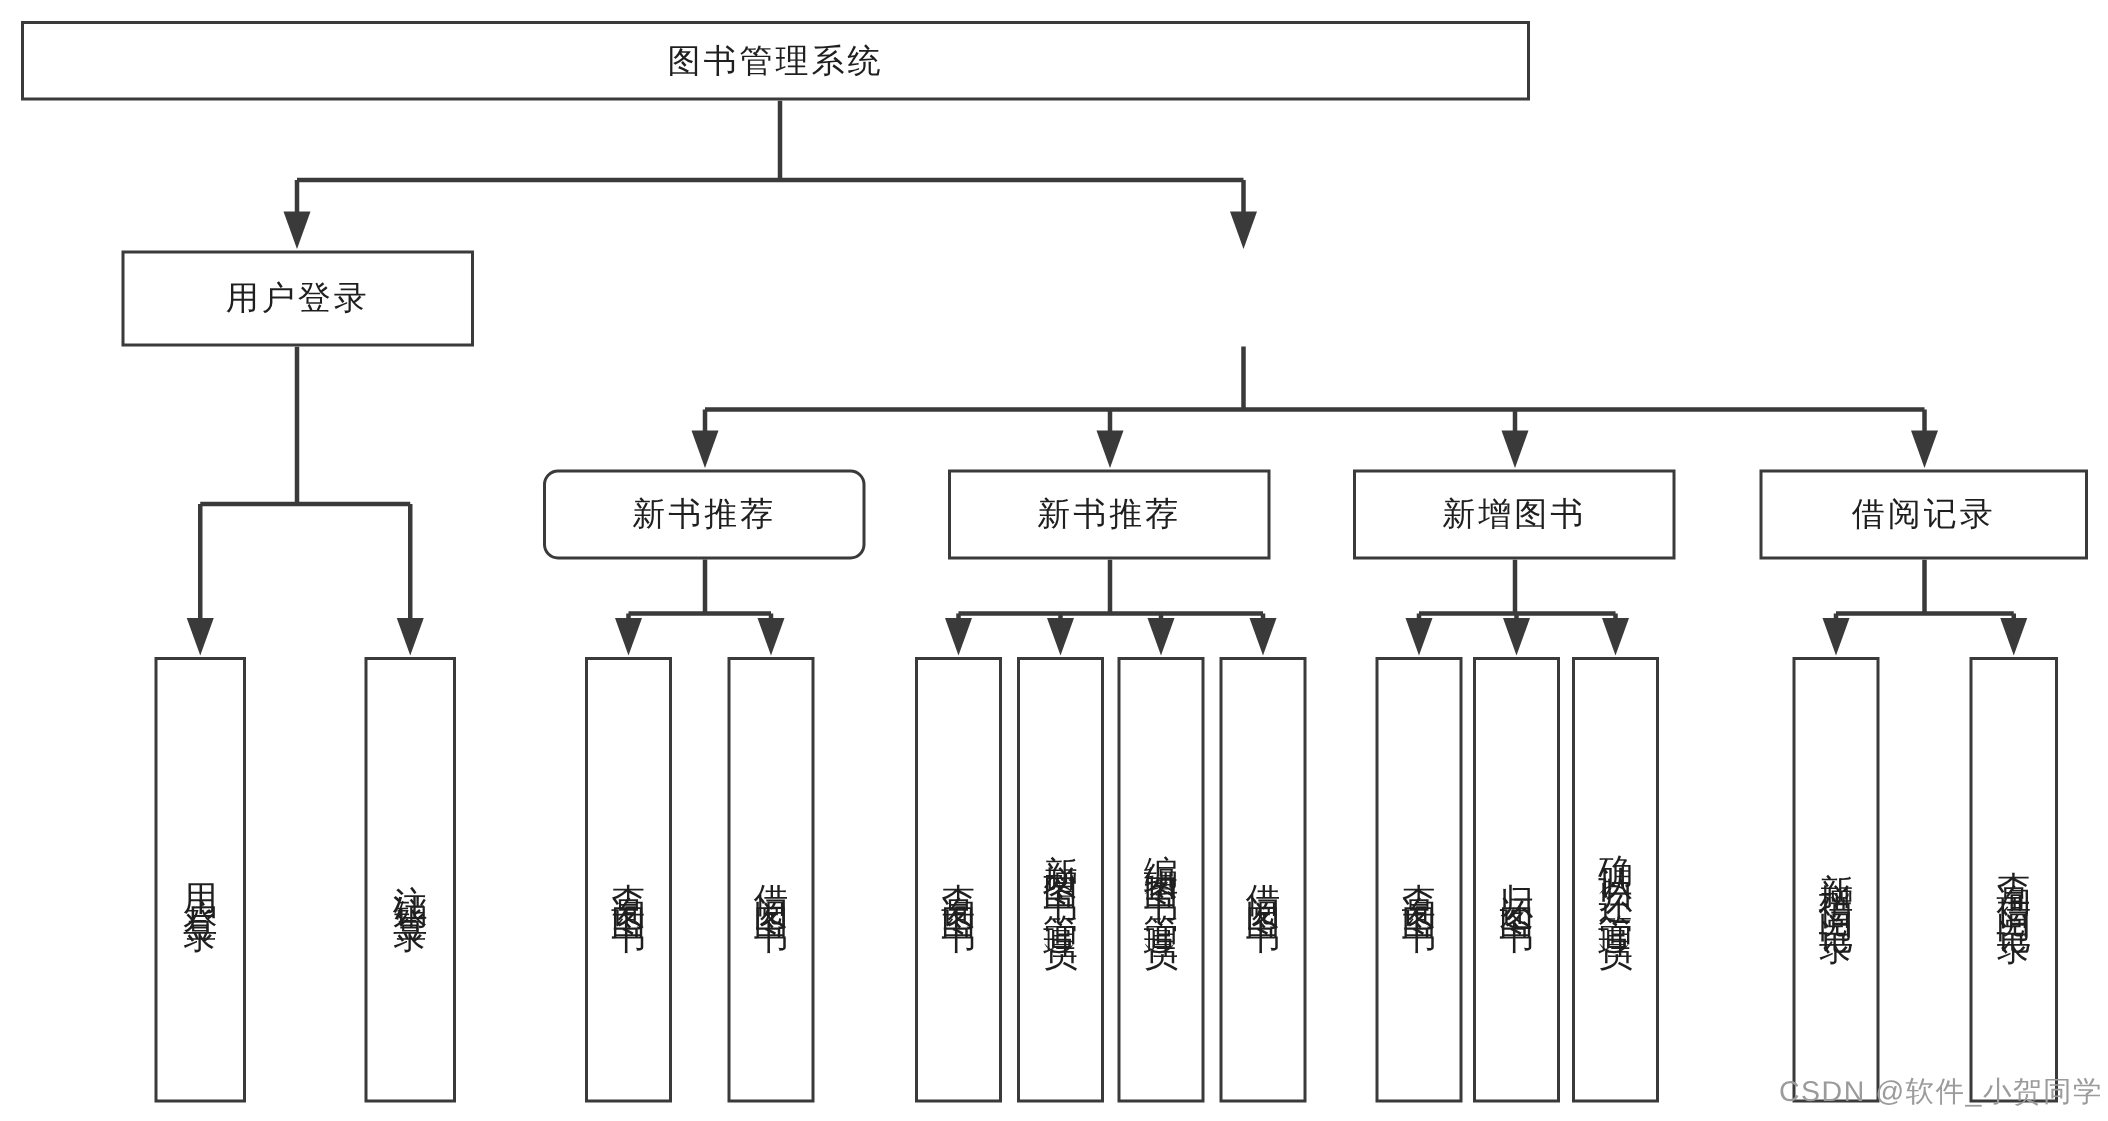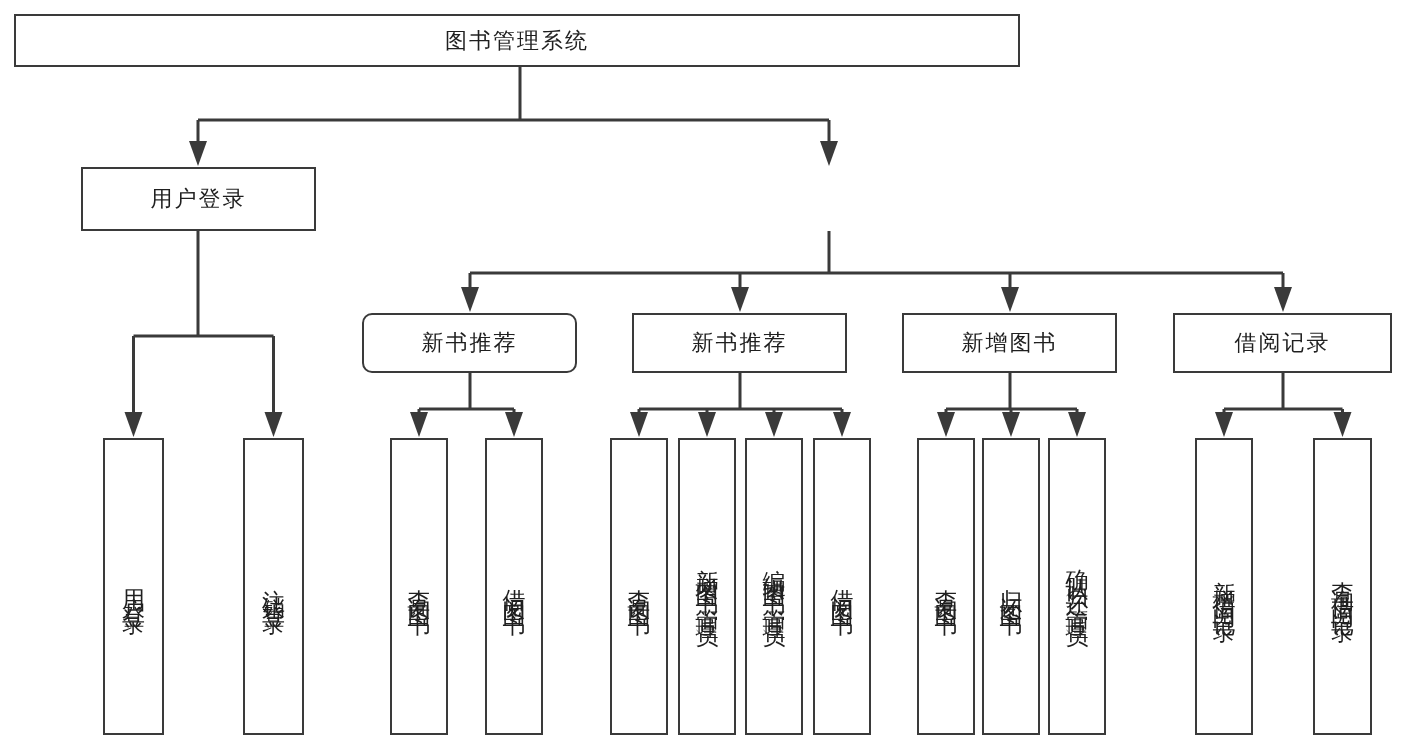--- a/index.html
+++ b/index.html
@@ -148,14 +148,15 @@
     <span>确认归还（管理员）</span>
   </div>
 
   <div class="box v" style="left:1195px;top:438px;width:58px;height:297px;">
     <span>新增借阅记录</span>
   </div>
   <div class="box v" style="left:1313px;top:438px;width:59px;height:297px;">
     <span>查询借阅记录</span>
   </div>
 
+  <div class="watermark">CSDN @软件_小贺同学</div>
 
 </div>
 
 </body></html>

